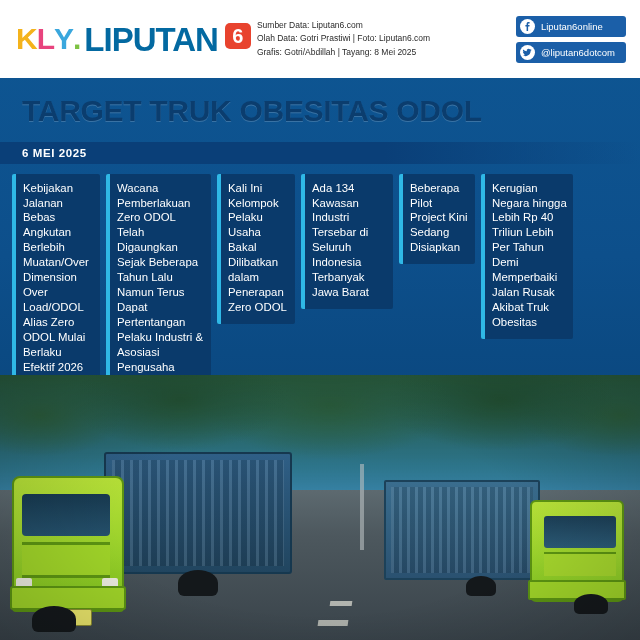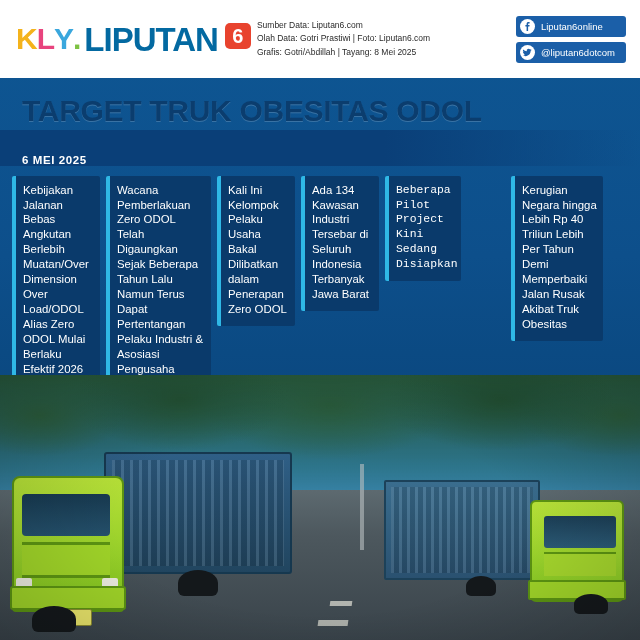--- a/index.html
+++ b/index.html
@@ -29,34 +29,34 @@
   .soc{display:flex;align-items:center;gap:6px;background:#1b5fa8;color:#fff;border-radius:3px;padding:3px 11px 3px 4px;font-size:9.5px;white-space:nowrap;text-align:center;}
   .soc .ic{width:15px;height:15px;border-radius:50%;background:#fff;color:#1b5fa8;display:flex;align-items:center;justify-content:center;font-size:10px;font-weight:bold;}
   .soc .ic svg{display:block;}
 
   
   .titlewrap{padding:16px 8px 2px 22px;}
   .title{color:#0b3d6e;font-size:30px;font-weight:bold;line-height:1.12;letter-spacing:-0.3px;
          text-shadow:0 1px 0 rgba(255,255,255,0.18);}
   .title .l2{display:block;}
 
-  .datebar{height:36px;background:linear-gradient(90deg,#0a3f78 0%, #0a3f78 60%, rgba(10,63,120,0.0) 100%);
-           display:flex;align-items:flex-end;}
+  .datebar{margin-top:12px;height:22px;background:linear-gradient(90deg,#0a3f78 0%, #0a3f78 60%, rgba(10,63,120,0.0) 100%);
+           display:flex;align-items:center;}
   .date{color:#fff;font-size:11.5px;font-weight:bold;letter-spacing:0.6px;padding-left:22px;}
 
   
   .cards{display:flex;gap:6px;padding:10px 12px 0 12px;box-sizing:border-box;align-items:flex-start;}
   .card{background:#0a3a6b;border-left:4px solid #2fb8e6;border-radius:2px;padding:7px 6px 9px 7px;box-sizing:border-box;}
   .card p{margin:0;color:#ffffff;font-size:11.4px;line-height:1.31;}
   .c0{width:88px;}
   .c1{width:105px;}
   .c2{width:78px;}
-  .c3{width:78px;}
-  .c4{width:76px;font-family:Liberation Mono, monospace;}
-  .c5{width:92px;margin-left:44px;}
+  .c3{width:92px;}
+  .c4{width:76px;}
+  .c5{width:92px;}
 
   
   .photo{position:absolute;left:0;right:0;bottom:0;height:265px;overflow:hidden;}
   .sky{position:absolute;inset:0;background:linear-gradient(#1a5f96 0%, #2f7fae 35%, #4a93ba 60%, #6aa7c4 100%);}
   .trees{position:absolute;left:0;right:0;top:0;height:120px;
     background:
       radial-gradient(ellipse 120px 60px at 40px 40px, #2c5d38 0%, rgba(44,93,56,0) 70%),
       radial-gradient(ellipse 150px 70px at 180px 25px, #24512f 0%, rgba(36,81,47,0) 72%),
       radial-gradient(ellipse 170px 75px at 330px 30px, #2a5a36 0%, rgba(42,90,54,0) 72%),
       radial-gradient(ellipse 160px 70px at 500px 25px, #23502e 0%, rgba(35,80,46,0) 72%),

